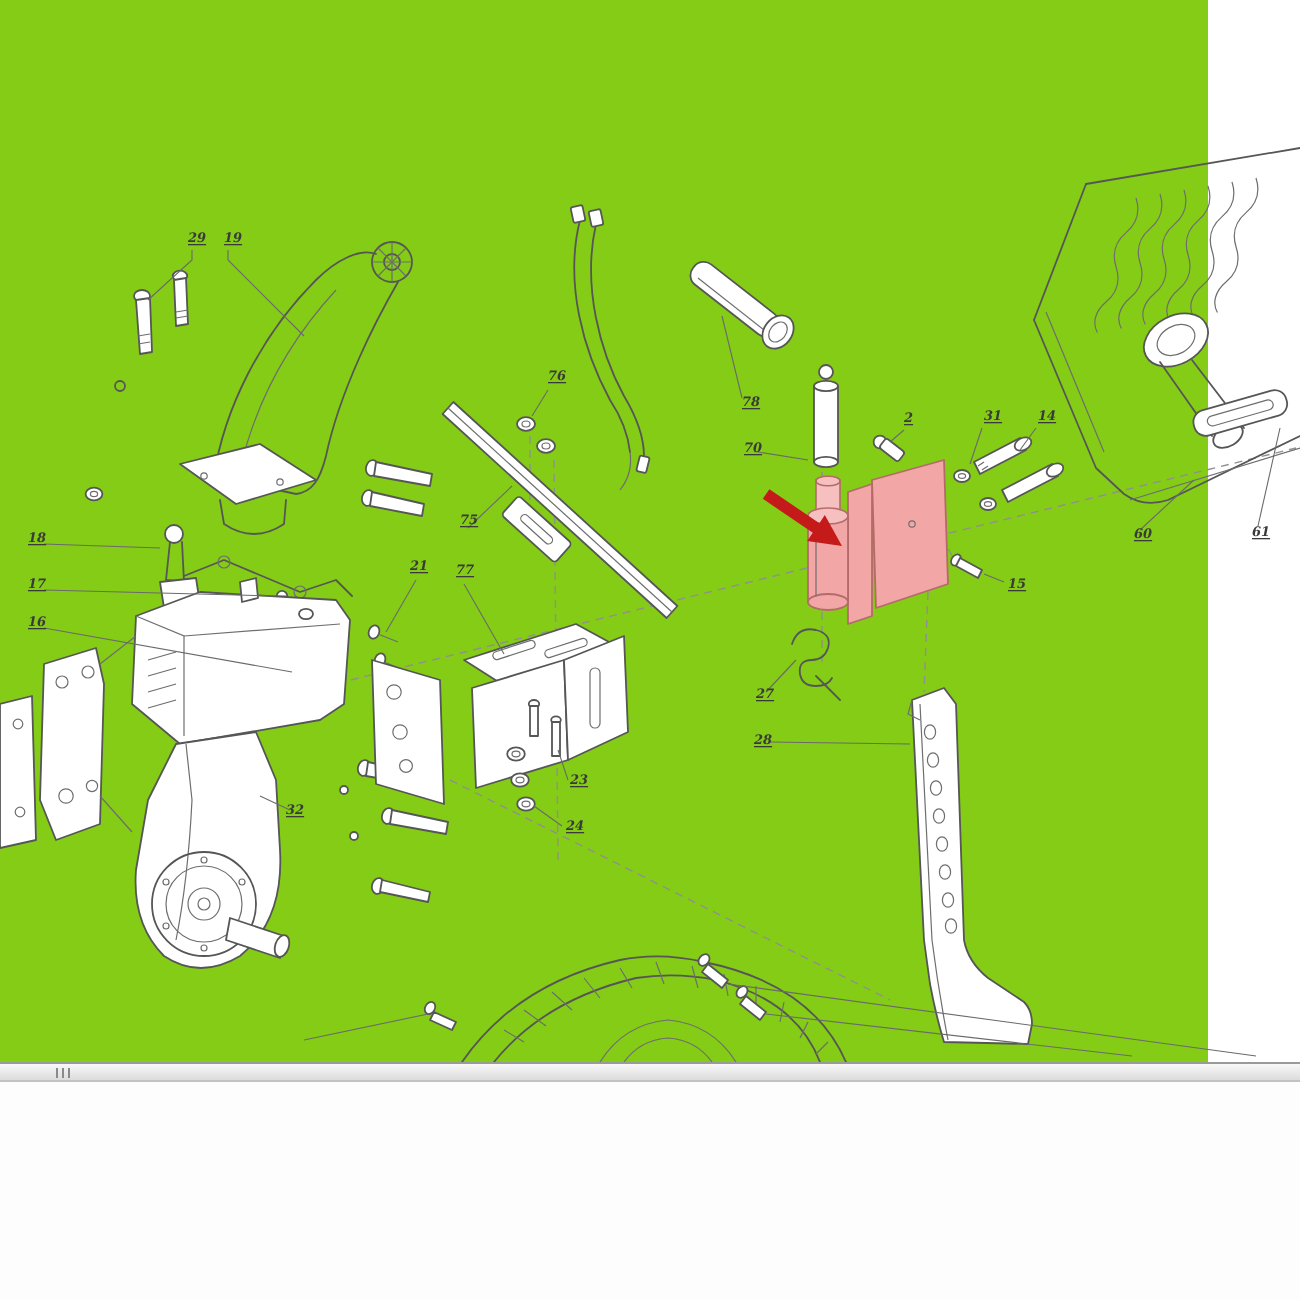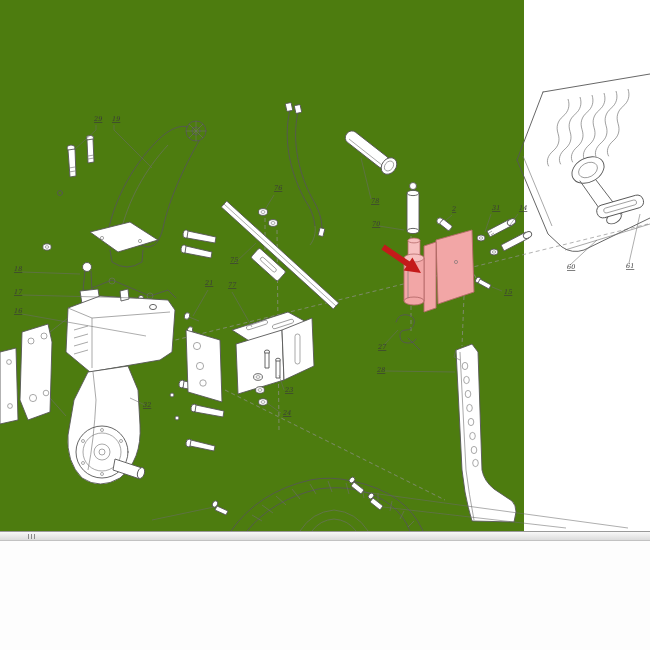--- a/index.html
+++ b/index.html
@@ -1,18 +1,18 @@
 <!DOCTYPE html>
 <html style="--hl-fill: #f2a6a6; --hl-stroke: #b56a6a;"><head>
 <meta charset="utf-8">
 <style>
   html,body{margin:0;padding:0;background:#ffffff;}
   .stage{position:relative;width:650px;height:650px;background:#ffffff;overflow:hidden;
          font-family:"DejaVu Sans",sans-serif;}
-  .canvas{position:absolute;left:0;top:0;width:524px;height:531px;background:#4d7c0f;}
+  .canvas{position:absolute;left:0;top:0;width:604px;height:531px;background:#84cc16;font-weight:bold;}
   svg{display:block;}
   
   .ln   {fill:none;stroke:#565656;stroke-width:0.9;stroke-linecap:round;stroke-linejoin:round;}
   .lnf  {fill:#ffffff;stroke:#565656;stroke-width:0.9;stroke-linejoin:round;}
   .thin {fill:none;stroke:#6e6e6e;stroke-width:0.6;}
   .lead {fill:none;stroke:#6a6a6a;stroke-width:0.55;}
   .dash {fill:none;stroke:#909090;stroke-width:0.7;stroke-dasharray:4 3;}
   .hl   {fill:var(--hl-fill,#f2a6a6);stroke:var(--hl-stroke,#b56a6a);stroke-width:0.9;stroke-linejoin:round;}
   .hl2  {fill:#f7c0c0;stroke:var(--hl-stroke,#b56a6a);stroke-width:0.8;}
   text.plabel{font-family:"DejaVu Serif",serif;font-style:italic;font-size:6.5px;

